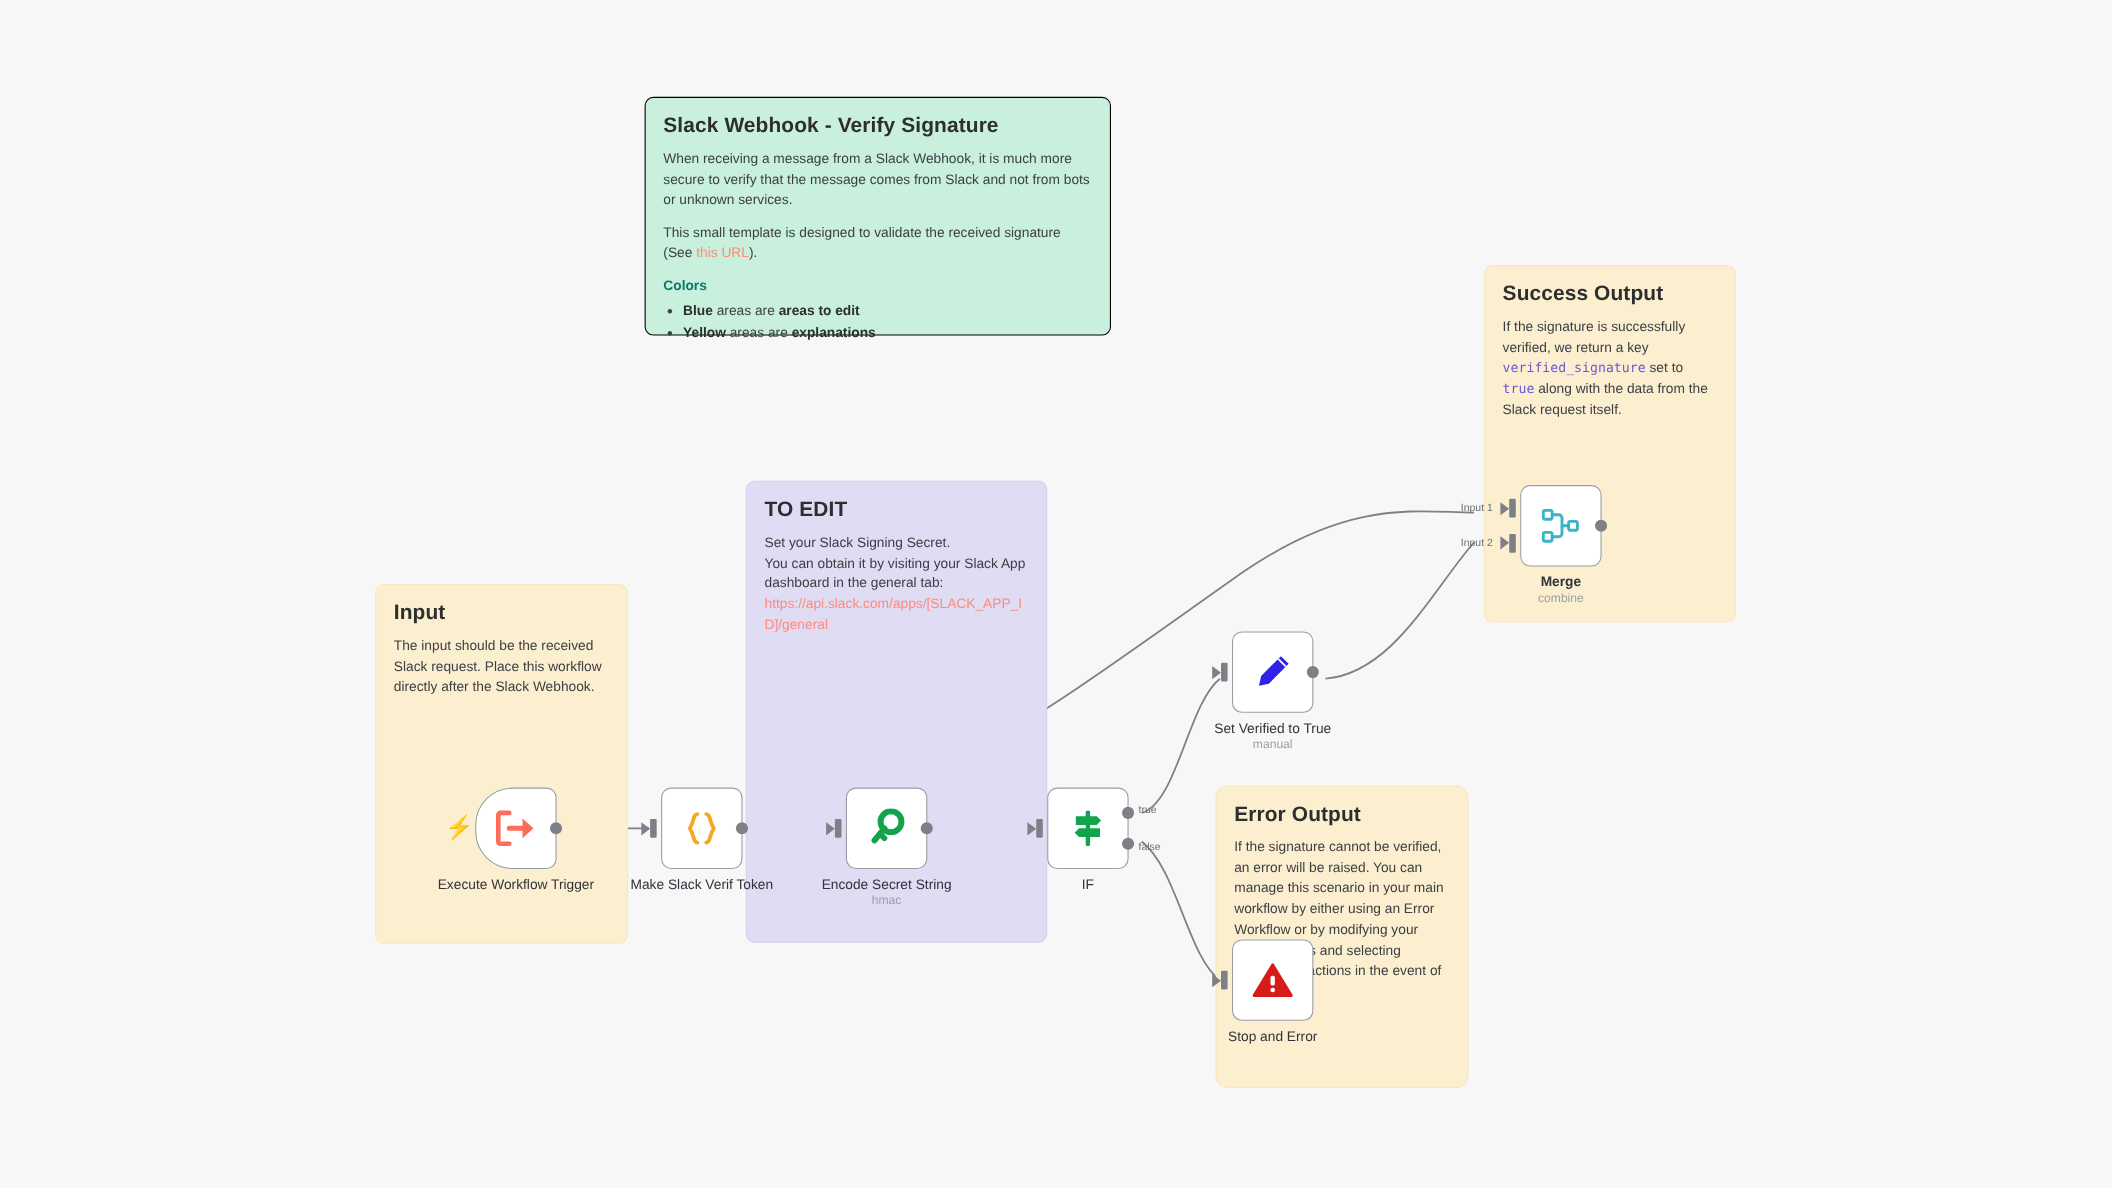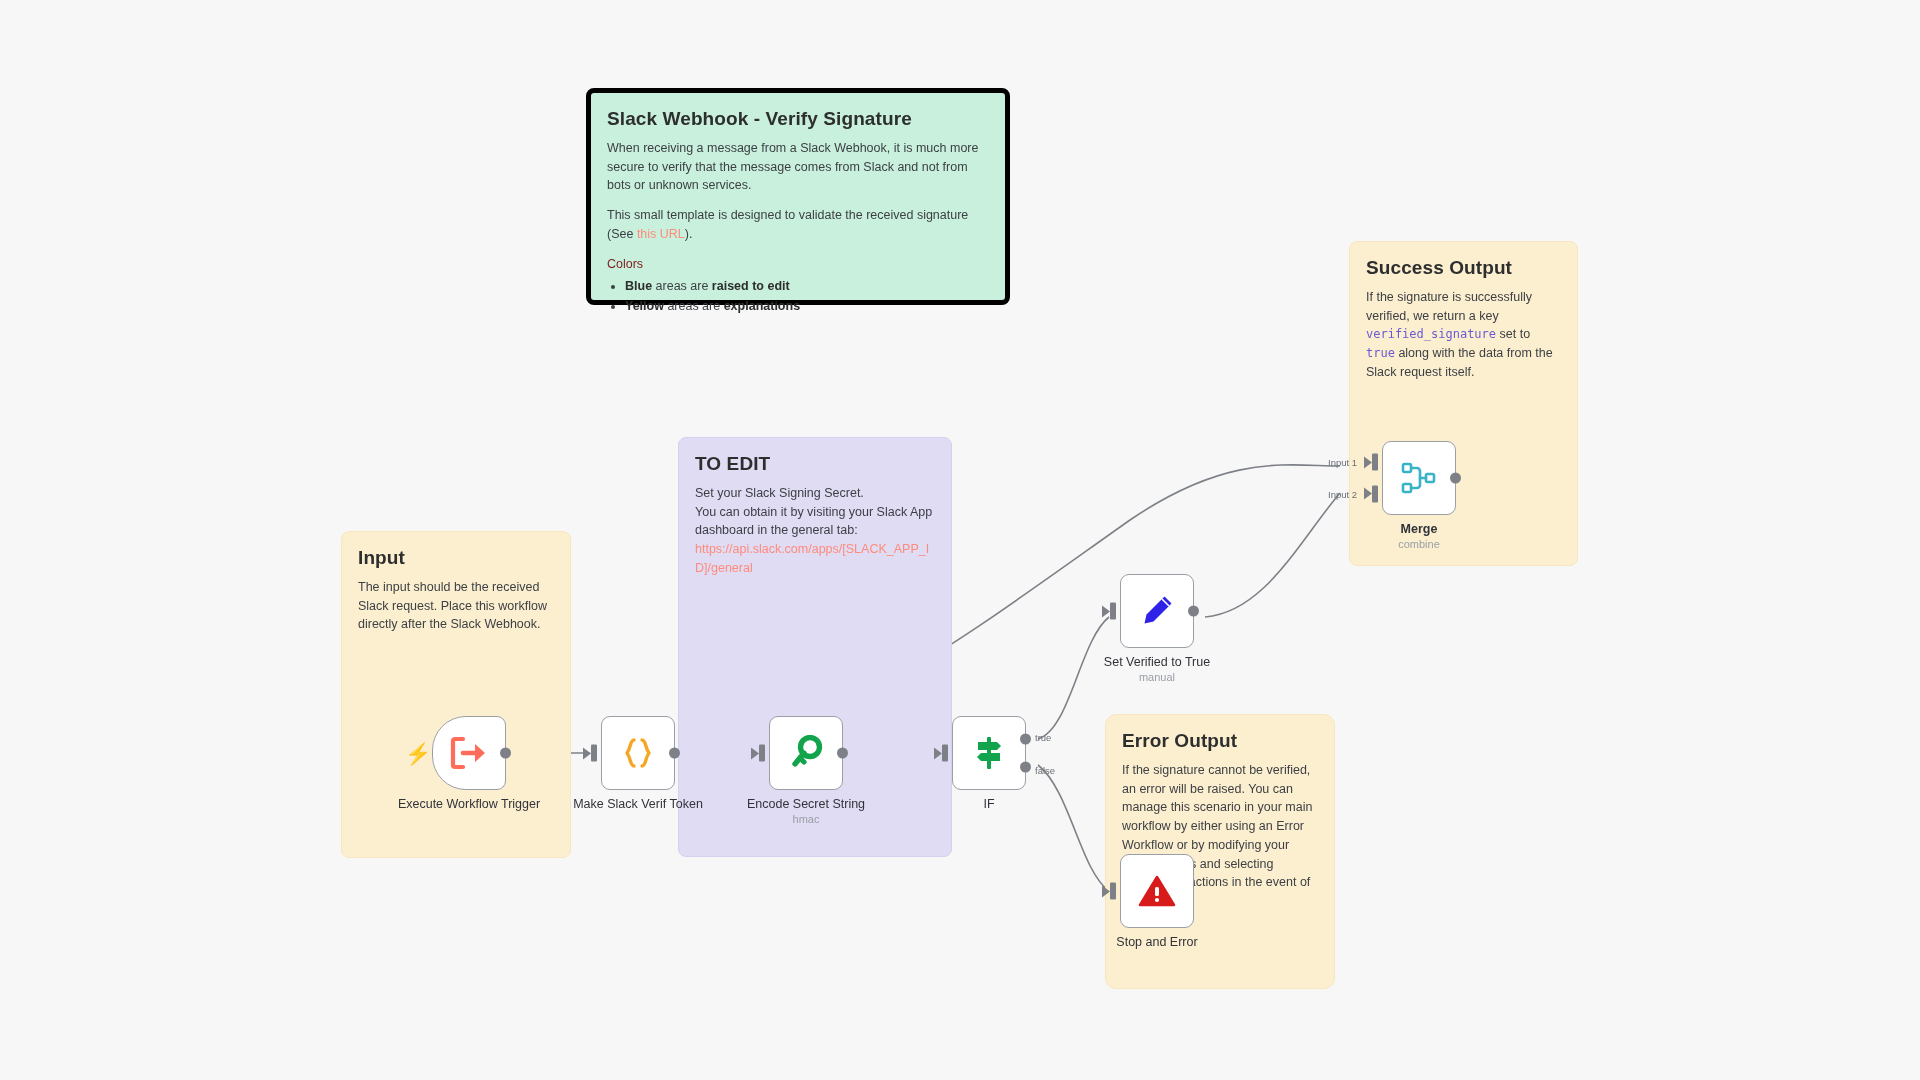--- a/index.html
+++ b/index.html
@@ -17,21 +17,21 @@
   .note{position:absolute;border-radius:8px;box-sizing:border-box;padding:14px 16px 14px 16px;}
   .note .note-title{font-size:19px;font-weight:700;letter-spacing:.1px;margin:0 0 8px 0;color:#2d2e2e;line-height:1.25;}
   .note p{margin:0 0 11px 0;font-size:12.5px;line-height:1.5;color:#3c3f44;}
   .note p:last-child{margin-bottom:0;}
   .note a{color:#ff8b7c;text-decoration:none;word-break:break-all;}
   .note ul{margin:4px 0 0 0;padding-left:18px;}
   .note li{font-size:12.5px;line-height:1.55;color:#3c3f44;}
   .note b{font-weight:700;color:#2d2e2e;}
   code.inline{font-family:"DejaVu Sans Mono", monospace;font-size:12px;color:#6b5bd2;background:transparent;}
 
-  .note-green{background:#c8f0dd;border:5px solid #000000;}
+  .note-green{background:#c8f0dd;border:1px solid #000000;}
   .note-yellow{background:#fcefd0;border:1px solid #f7e6bf;}
   .note-purple{background:#dfdcf3;border:1px solid #d4d0ee;}
 
   #note-overview{left:586px;top:88px;width:424px;height:217px;}
   #note-input{left:341px;top:531px;width:230px;height:327px;}
   #note-toedit{left:678px;top:437px;width:274px;height:420px;}
   #note-success{left:1349px;top:241px;width:229px;height:325px;}
   #note-error{left:1105px;top:714px;width:230px;height:275px;border-radius:11px;}
 
   
@@ -100,23 +100,23 @@
       <path d="M1038,765 C1070,790 1080,870 1109,891"></path>
 
       <path d="M1205,617 C1265,612 1300,540 1340,493"></path>
     </g>
   </svg>
 
   <div class="note note-green" id="note-overview">
     <div class="note-title">Slack Webhook - Verify Signature</div>
     <p>When receiving a message from a Slack Webhook, it is much more secure to verify that the message comes from Slack and not from bots or unknown services.</p>
     <p><span>This small template is designed to validate the received signature (See </span><a href="#">this URL</a><span>).</span></p>
-    <p style="font-weight:400;color:#7f1d1d;margin-bottom:2px;">Colors</p>
+    <p style="font-weight:700;color:#0f766e;margin-bottom:2px;">Colors</p>
     <ul>
-      <li><b>Blue</b><span> areas are </span><b>raised to edit</b></li>
+      <li><b>Blue</b><span> areas are </span><b>areas to edit</b></li>
       <li><b>Yellow</b><span> areas are </span><b>explanations</b></li>
     </ul>
   </div>
 
   <div class="note note-yellow" id="note-input">
     <div class="note-title">Input</div>
     <p>The input should be the received Slack request. Place this workflow directly after the Slack Webhook.</p>
   </div>
 
   <div class="note note-purple" id="note-toedit">

